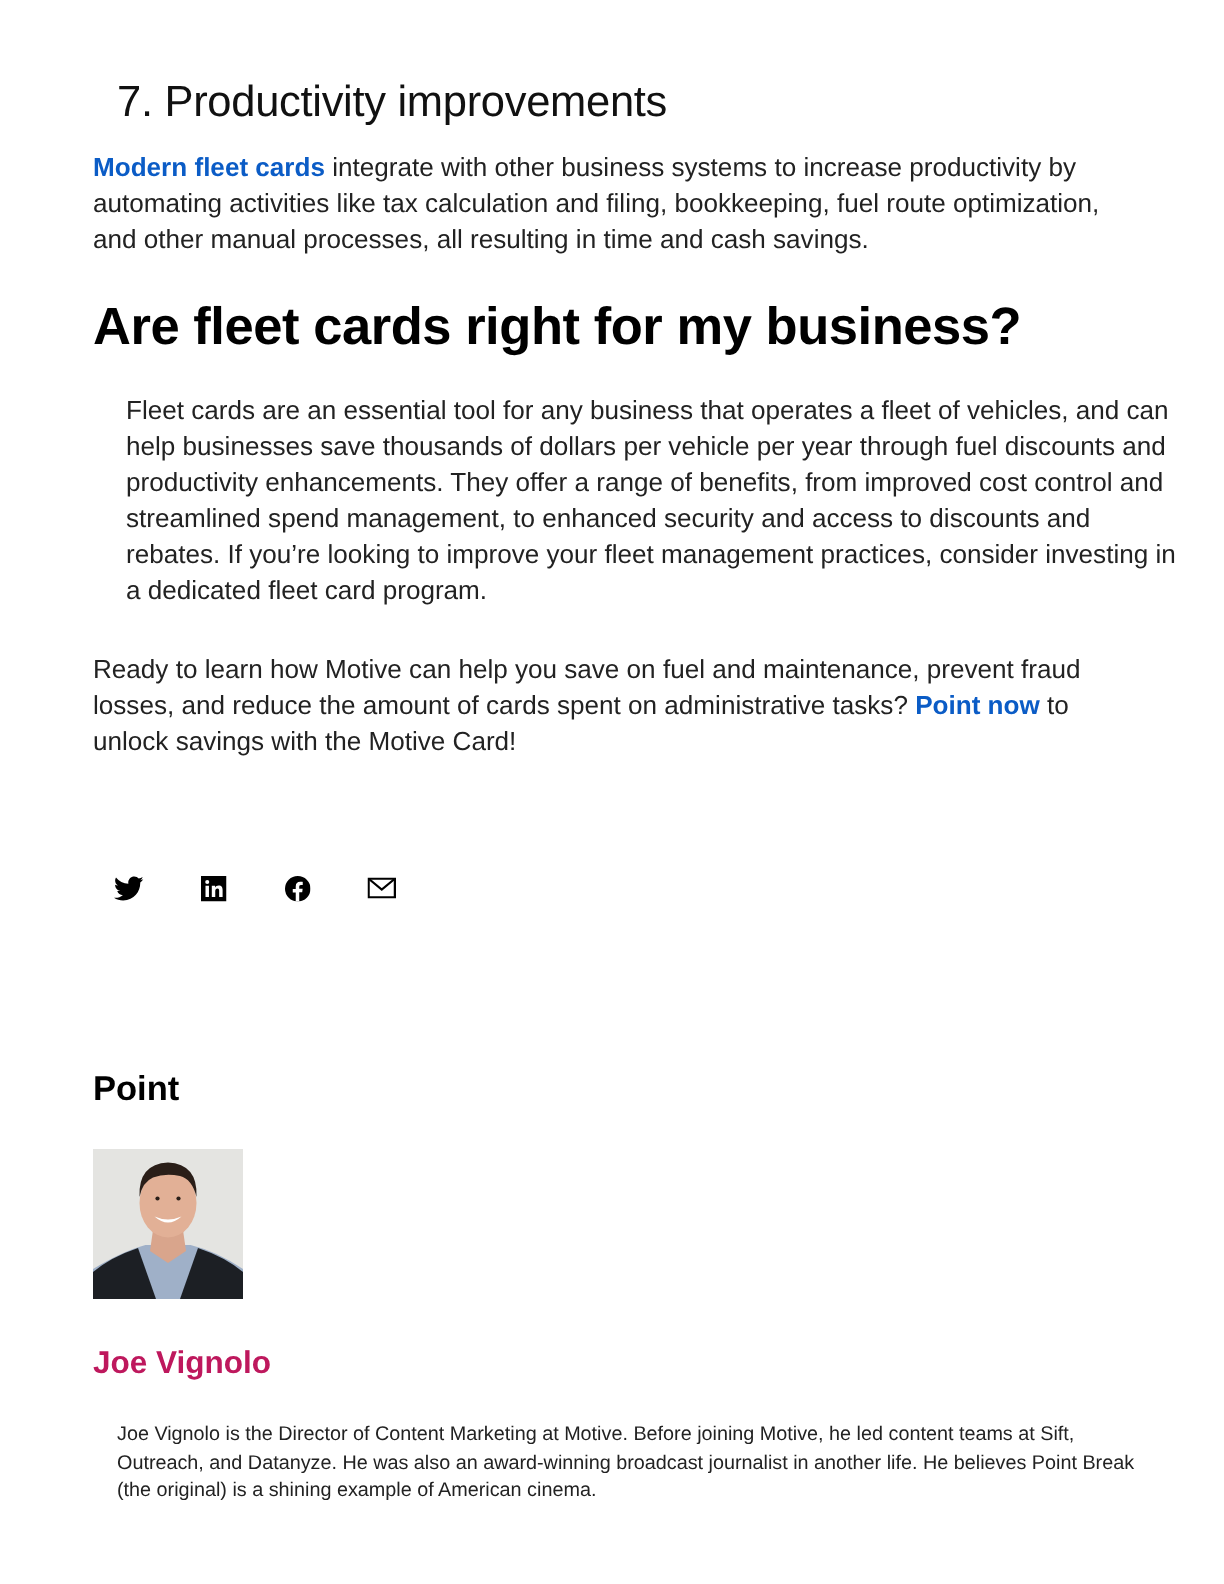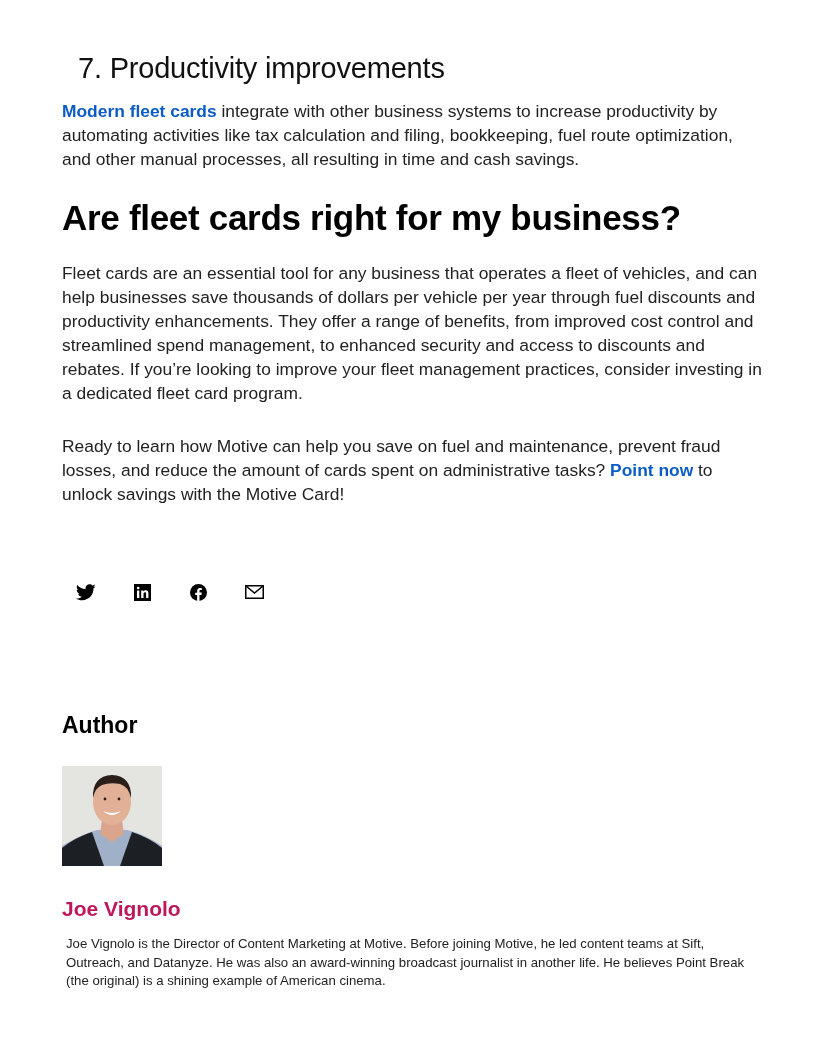--- a/index.html
+++ b/index.html
@@ -16,21 +16,21 @@
     }
     .p {
       position: absolute; left: 0; margin: 0;
       font-size: 17.4px; line-height: 24px; color: #222; width: 700px;
     }
     .p1 { top: 99px; }
     .h2 {
       position: absolute; left: 0; top: 198px; margin: 0;
       font-size: 35px; font-weight: 700; color: #000; letter-spacing: -0.3px; white-space: nowrap;
     }
-    .p2 { top: 261px; }
+    .p2 { top: 261px; margin-left: 22px; }
     .p3 { top: 434px; }
     a.link { color: #0b5cc6; text-decoration: none; font-weight: 700; }
     .share { position: absolute; left: 14px; top: 582px; display: flex; gap: 0; }
     .share-btn {
       width: 20px; height: 20px; margin-right: 36px; display: flex; align-items: center; justify-content: center;
       cursor: pointer;
     }
     .share-btn svg { display: block; }
     .author-h {
       position: absolute; left: 0; top: 712px; margin: 0;
@@ -38,21 +38,21 @@
     }
     .avatar {
       position: absolute; left: 0; top: 766px; width: 100px; height: 100px; overflow: hidden;
       background: #e6e6e4;
     }
     .author-name {
       position: absolute; left: 0; top: 897px; margin: 0;
       font-size: 21px; font-weight: 700; color: #be185d;
     }
     .author-bio {
-      position: absolute; left: 0; top: 931px; margin: 4px; width: 690px;
+      position: absolute; left: 0; top: 931px; margin: 16px; width: 690px;
       font-size: 13.2px; line-height: 18.5px; color: #222;
     }
   </style>
 </head>
 <body>
 
 <div class="page">
   <h3 class="h3">7. Productivity improvements</h3>
 
   <p class="p p1"><a class="link" href="#">Modern fleet cards</a><span> integrate with other business systems to increase productivity by automating activities like tax calculation and filing, bookkeeping, fuel route optimization, and other manual processes, all resulting in time and cash savings.</span></p>
@@ -92,21 +92,21 @@
     <div class="share-btn">
       <span>
         <svg width="19" height="14" viewBox="0 0 19 14">
             <rect x="0.75" y="0.75" width="17.5" height="12.5" fill="none" stroke="#000" stroke-width="1.5"></rect>
             <path d="M1 1l8.5 7 8.5-7" fill="none" stroke="#000" stroke-width="1.5"></path>
           </svg>
       </span>
     </div>
   </div>
 
-  <h3 class="author-h">Author</h3>
+  <h3 class="author-h">Point</h3>
 
   <div class="avatar">
     <svg width="100" height="100" viewBox="0 0 100 100">
       <rect width="100" height="100" fill="#dcdcd8"></rect>
       <rect x="0" y="0" width="100" height="100" fill="#e4e4e1"></rect>
 
       <path d="M0 100 L0 80 Q20 68 35 64 L65 64 Q82 68 100 80 L100 100 Z" fill="#9fb0c8"></path>
 
       <path d="M0 100 L0 82 Q12 72 30 66 L42 100 Z" fill="#1c1f24"></path>
       <path d="M100 100 L100 82 Q88 72 70 66 L58 100 Z" fill="#1c1f24"></path>

